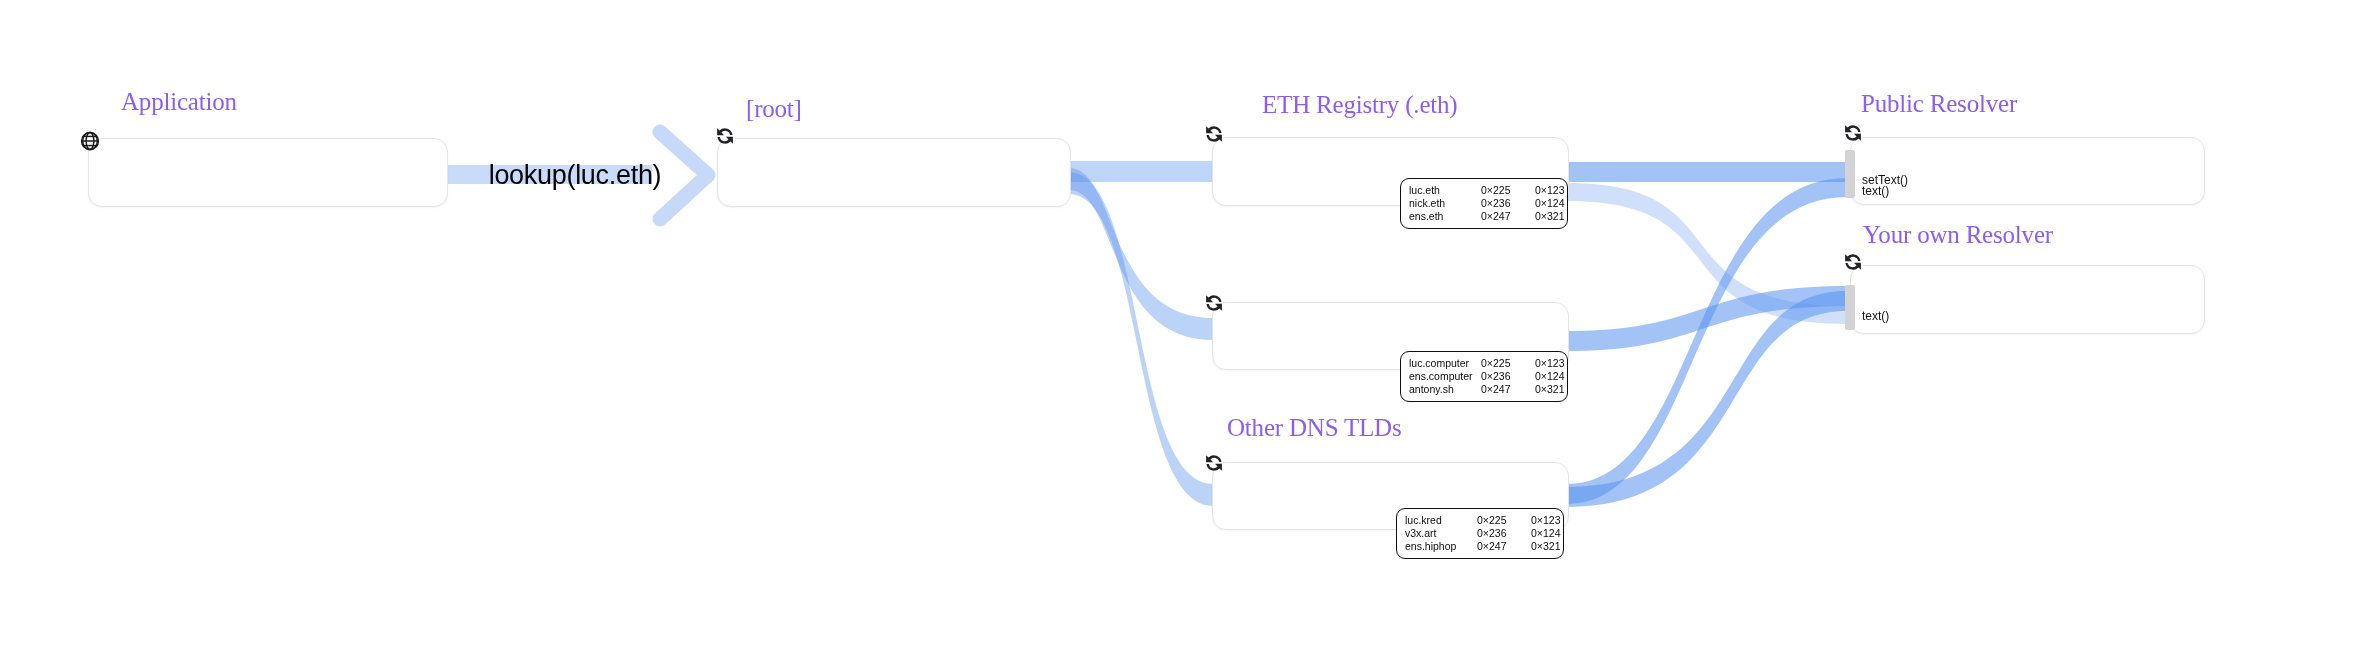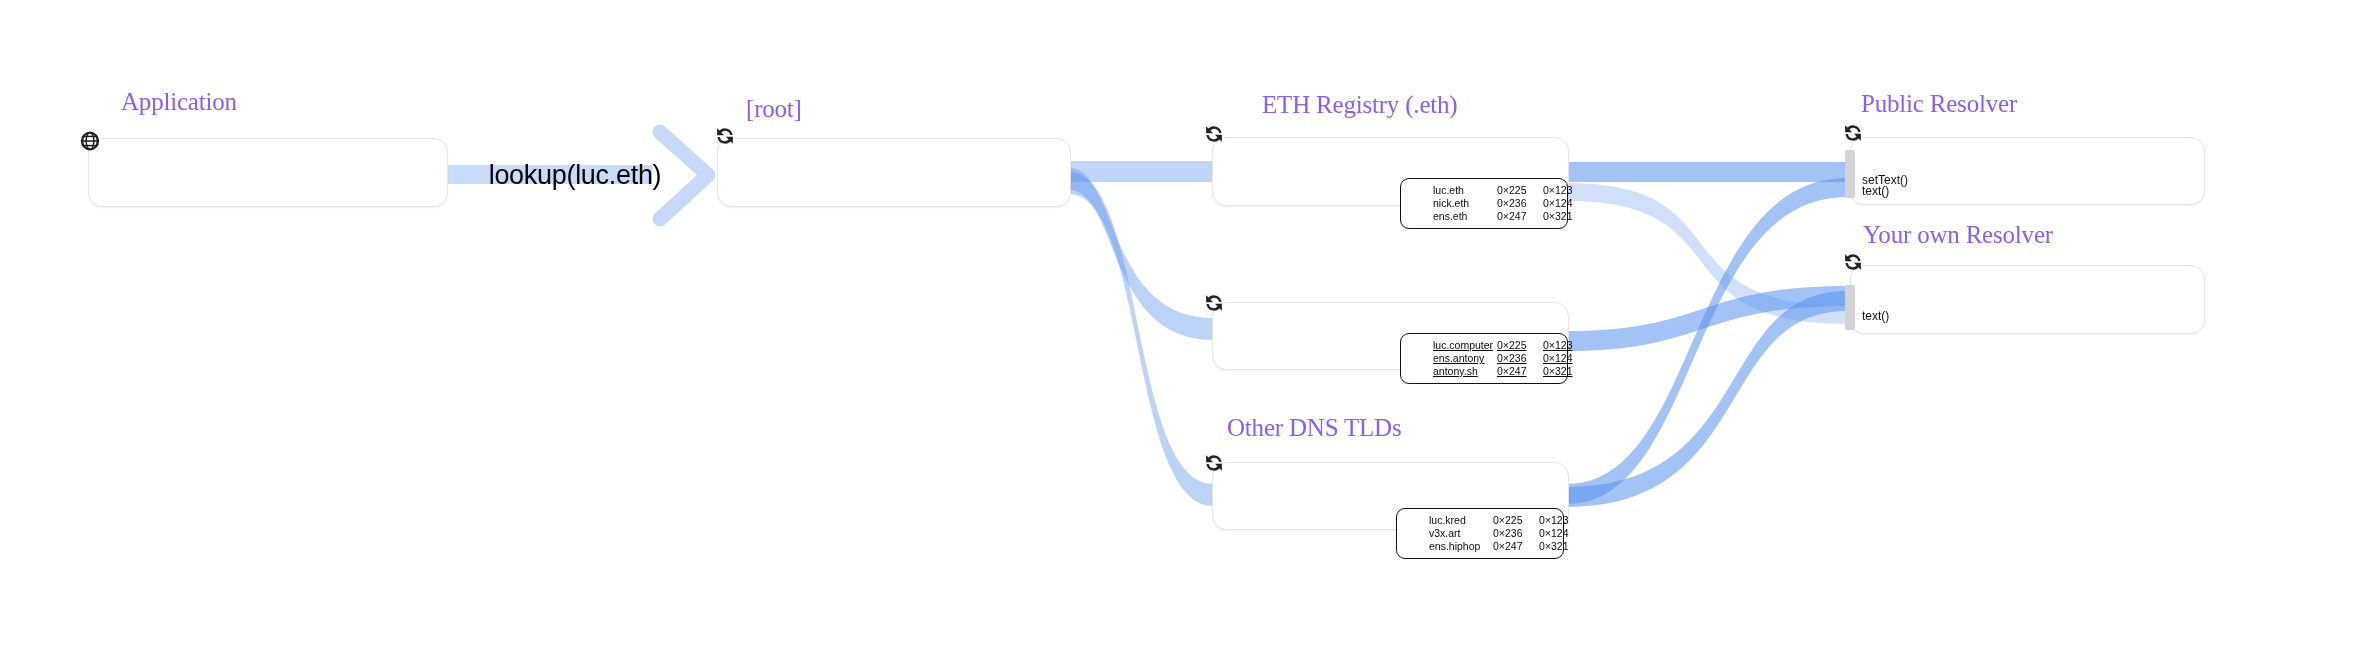--- a/index.html
+++ b/index.html
@@ -15,21 +15,21 @@
   .node-title{
     position:absolute;z-index:4;font-size:25px;font-weight:500;letter-spacing:-0.2px;
     color:#8b5cf6;white-space:nowrap;line-height:28px;font-family:Liberation Serif, serif;
   }
   .corner-icon{position:absolute;z-index:5;width:22px;height:24px;}
   .corner-icon svg{display:block;width:100%;height:100%;}
   .record-table{
     position:absolute;z-index:6;background:#ffffff;border:1.5px solid #101010;border-radius:9px;
     padding:5px 6px 5px 8px;font-size:10.5px;line-height:13px;color:#0b0b0b;white-space:nowrap;
   }
-  .record-row{display:grid;grid-template-columns:64px 46px 40px;column-gap:0;margin-left:24px;}
+  .record-row{display:grid;grid-template-columns:64px 46px 40px;column-gap:8px;}
   .port-bar{position:absolute;z-index:5;width:10px;background:#d3d3d6;border-radius:2px;}
   .fn-list{position:absolute;z-index:5;font-size:12px;line-height:10.5px;color:#141414;white-space:nowrap;}
   .edge-label{
     position:absolute;z-index:7;font-size:27px;font-weight:500;letter-spacing:-0.3px;color:#050505;
     white-space:nowrap;transform:translate(-50%,-50%);
   }
 </style>
 </head>
 <body>
 
@@ -109,28 +109,28 @@
     </div>
   </div>
 
   <div class="corner-icon" style="left:1203px;top:291px;">
     <svg viewBox="0 0 24 24" fill="#232327">
       <path d="M20.2 11a8.3 8.3 0 0 0-14.2-4.9L3.4 3.5v7.6h7.6L8.1 8.2A5.6 5.6 0 0 1 17.8 11z"></path>
       <path d="M3.8 13a8.3 8.3 0 0 0 14.2 4.9l2.6 2.6v-7.6H13l2.9 2.9A5.6 5.6 0 0 1 6.2 13z"></path>
     </svg>
   </div>
   <div class="node-box" style="left:1212px;top:302px;width:355px;height:66px;"></div>
-  <div class="record-table" style="left:1400px;top:333px;width:152px;text-decoration:underline;">
+  <div class="record-table" style="left:1400px;top:351px;width:152px;">
     <div class="record-row">
       <span>luc.computer</span>
       <span>0×225</span>
       <span>0×123</span>
     </div>
     <div class="record-row">
-      <span>ens.antony</span>
+      <span>ens.computer</span>
       <span>0×236</span>
       <span>0×124</span>
     </div>
     <div class="record-row">
       <span>antony.sh</span>
       <span>0×247</span>
       <span>0×321</span>
     </div>
   </div>
 

